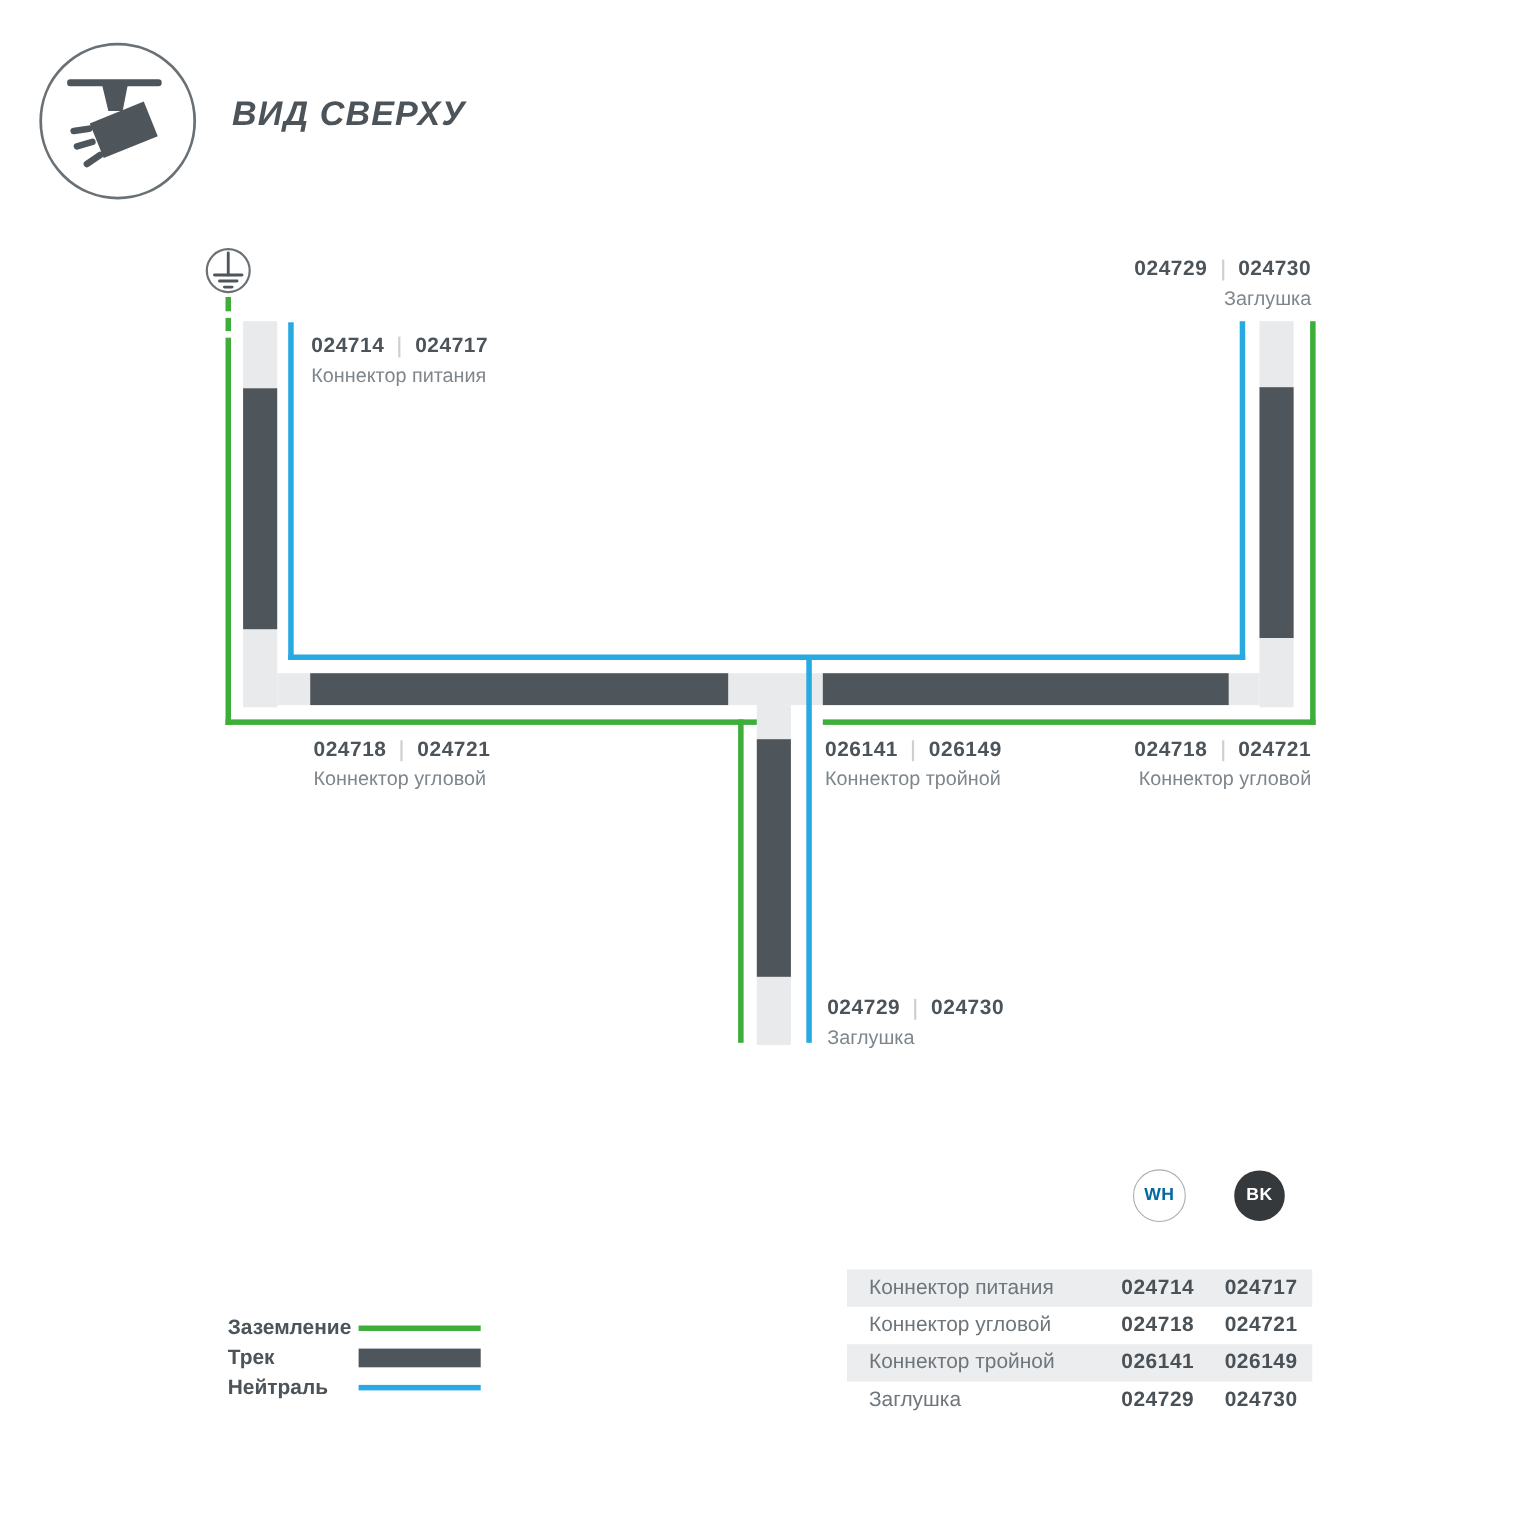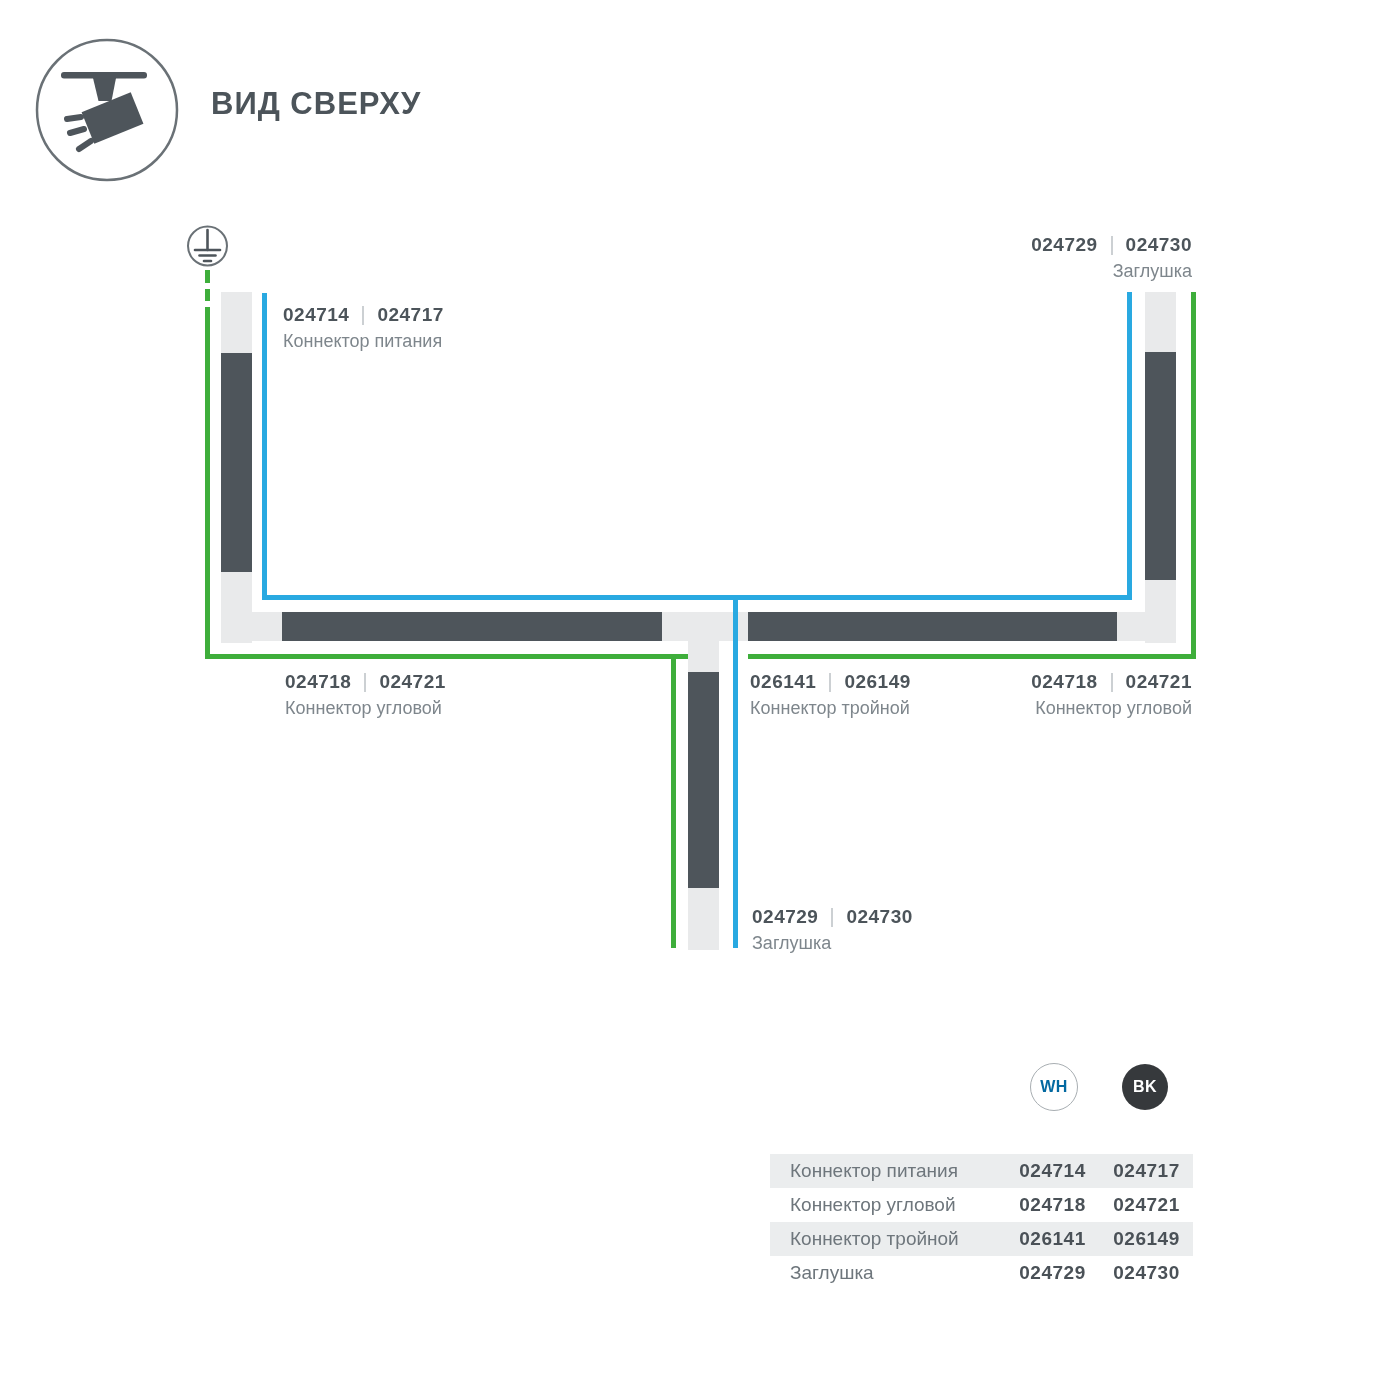--- a/index.html
+++ b/index.html
@@ -5,21 +5,21 @@
   html,body{margin:0;padding:0;background:#fff;}
   .canvas{
     position:relative;width:1400px;height:1400px;background:#ffffff;overflow:hidden;
     font-family:"Liberation Sans", sans-serif;color:#4c545a;
   }
   .abs{position:absolute;}
 
   
   .page-title{
     position:absolute;left:211px;top:86px;
-    font-size:31px;font-weight:bold;letter-spacing:1px;color:#4c545a;
+    font-size:31px;font-weight:bold;letter-spacing:1px;color:#4c545a;font-style:italic;
   }
 
   
   .lt{background:#e9eaeb;}          
   .dk{background:#4e555b;}          
   .gl{background:#3eae3b;}          
   .nl{background:#29a9e1;}          
 
   
   .dlabel{position:absolute;display:flex;flex-direction:column;gap:5px;}
@@ -159,20 +159,34 @@
 
   <div class="dlabel" style="left:752px;top:906px">
     <div class="codes">
       <span class="code">024729</span>
       <span class="vdiv"></span>
       <span class="code">024730</span>
     </div>
     <div class="lname">Заглушка</div>
   </div>
 
+  <div class="legend">
+    <div class="legend-row">
+      <span class="llabel">Заземление</span>
+      <span class="sw sw-ground"></span>
+    </div>
+    <div class="legend-row">
+      <span class="llabel">Трек</span>
+      <span class="sw sw-track"></span>
+    </div>
+    <div class="legend-row">
+      <span class="llabel">Нейтраль</span>
+      <span class="sw sw-neutral"></span>
+    </div>
+  </div>
 
   <div class="vcircle wh">WH</div>
   <div class="vcircle bk">BK</div>
 
   <div class="ptable">
     <div class="prow stripe">
       <span class="pname">Коннектор питания</span>
       <span class="pcode">024714</span>
       <span class="pcode c2">024717</span>
     </div>

